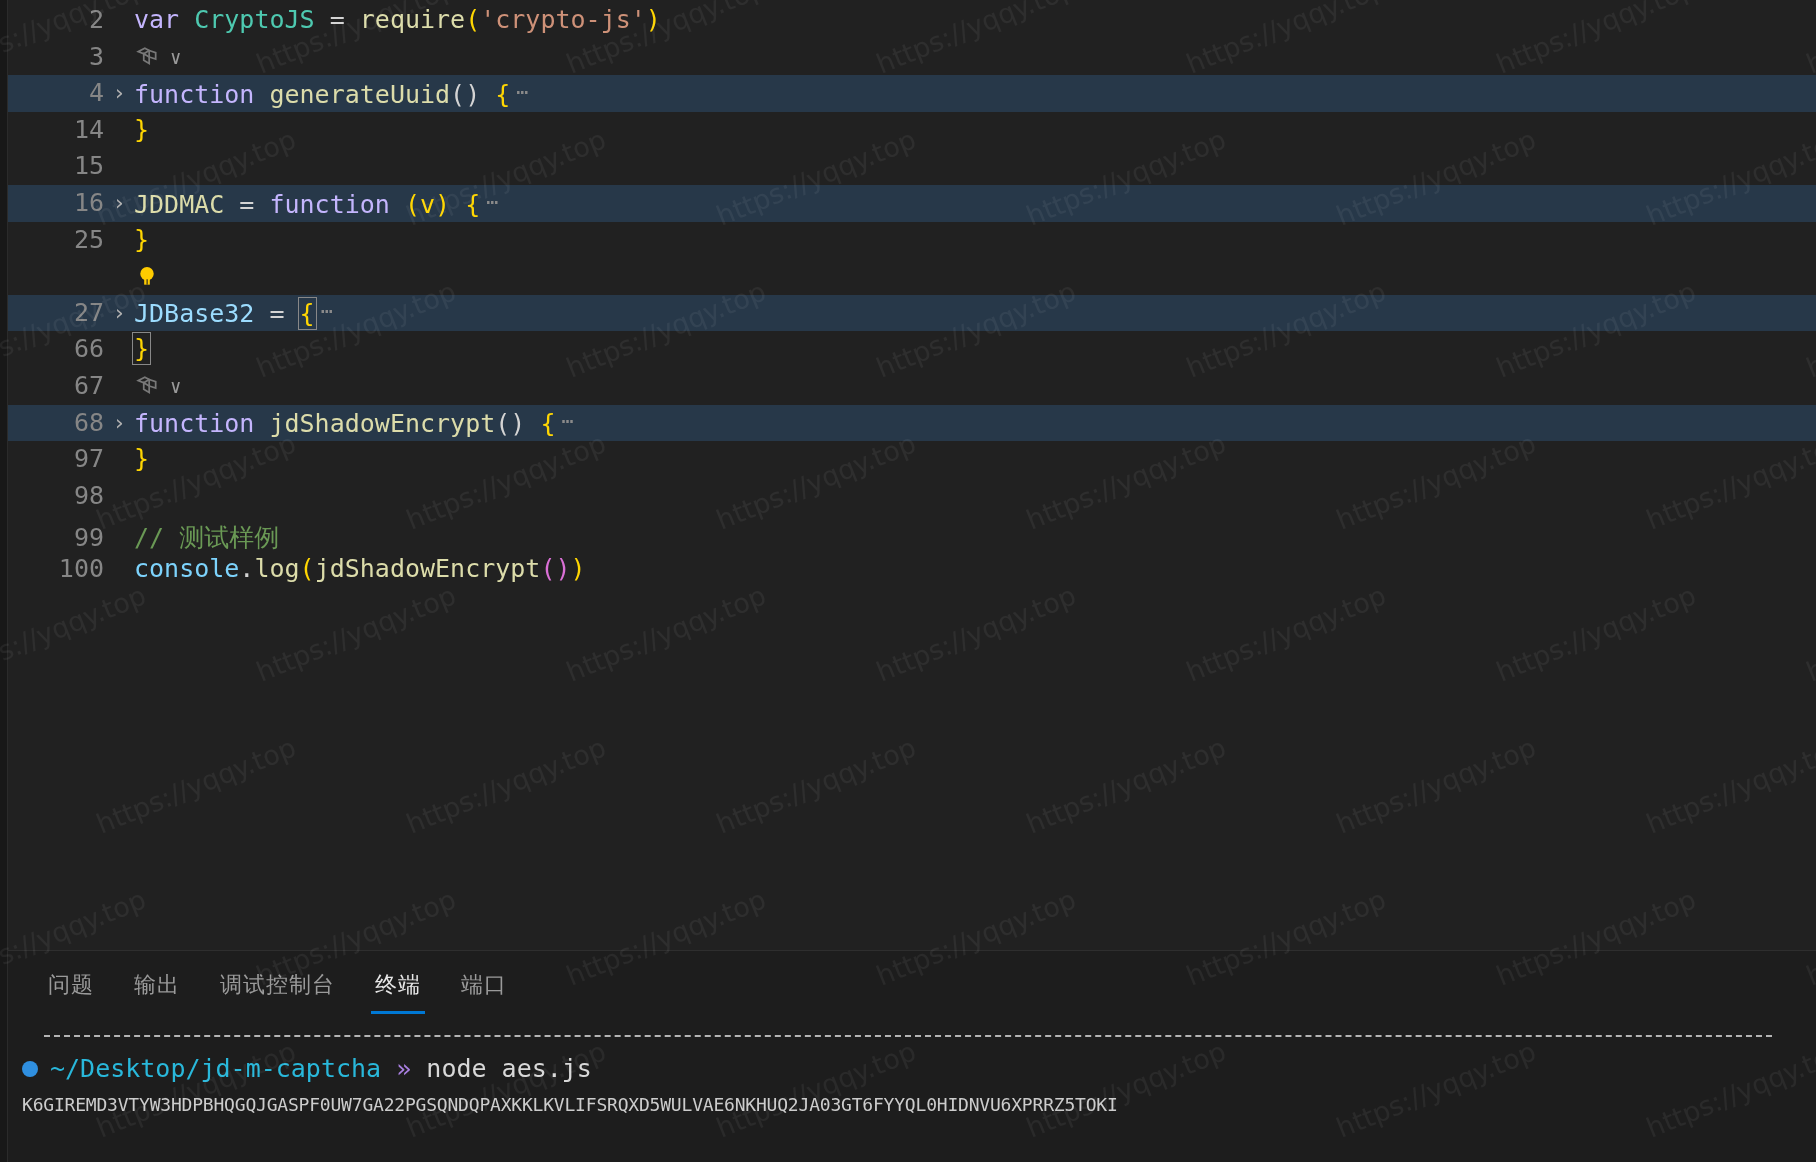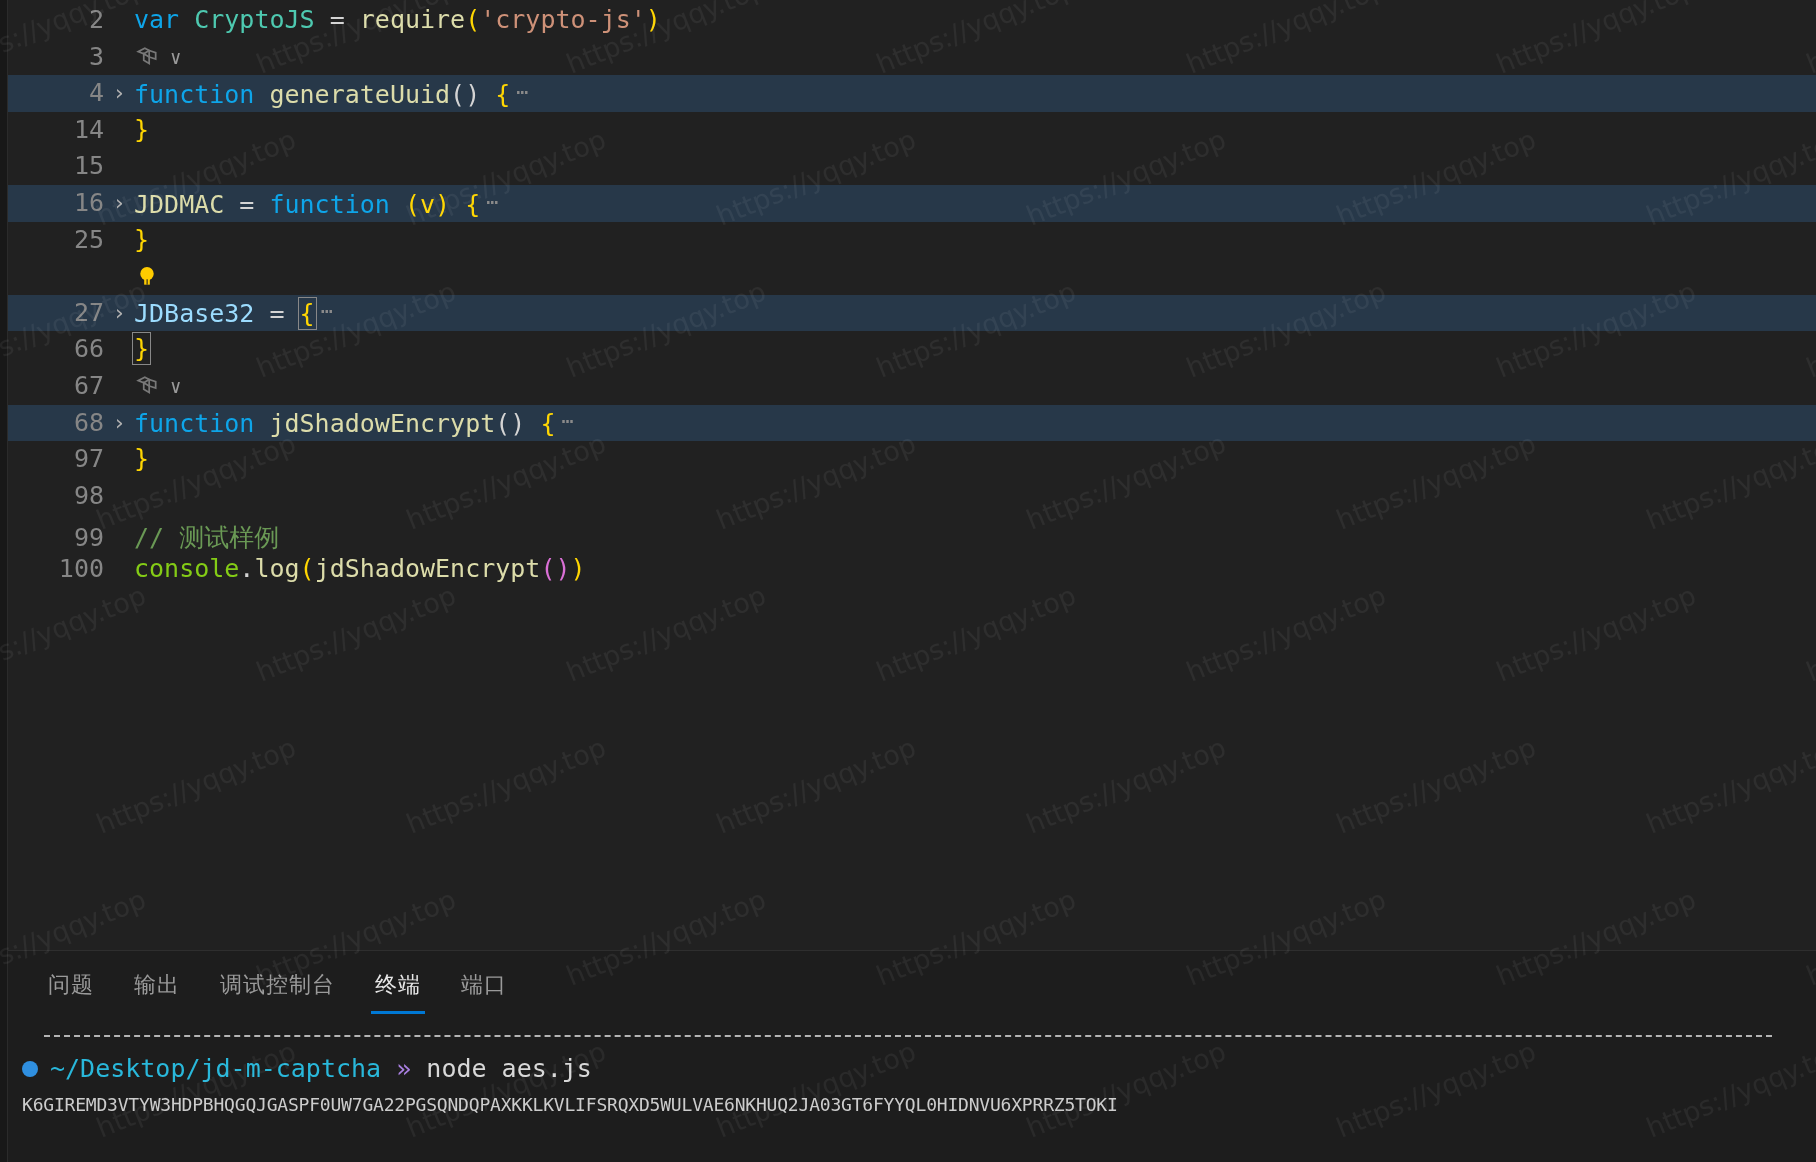--- a/index.html
+++ b/index.html
@@ -52,31 +52,31 @@
   }
   .fold {
     width: 30px; flex: 0 0 30px;
     text-align: center;
     color: #b0b0b0;
     font-size: 22px;
   }
   .code-text { padding-left: 0px; }
 
   
-  .t-key     { color: #0ea5e9; }   
+  .t-key     { color: #c4b5fd; }   
   .t-type    { color: #4ec9b0; }   
   .t-fn      { color: #dcdcaa; }   
   .t-str     { color: #ce9178; }   
   .t-plain   { color: #d4d4d4; }
   .t-yellow  { color: #ffd602; }   
   .t-paren   { color: #da70d6; }   
   .t-lblue   { color: #9cdcfe; }   
   .t-comment { color: #6a9955; }
   .t-param   { color: #ffd602; }
-  .t-cyan    { color: #84cc16; }
+  .t-cyan    { color: #7dd3fc; }
 
   .ellipsis {
     display: inline-block;
     color: #8a8a8a;
     font-size: 20px;
     padding: 0 6px;
     vertical-align: 4px;
   }
   .bracket-box {
     outline: 1px solid #888888;

